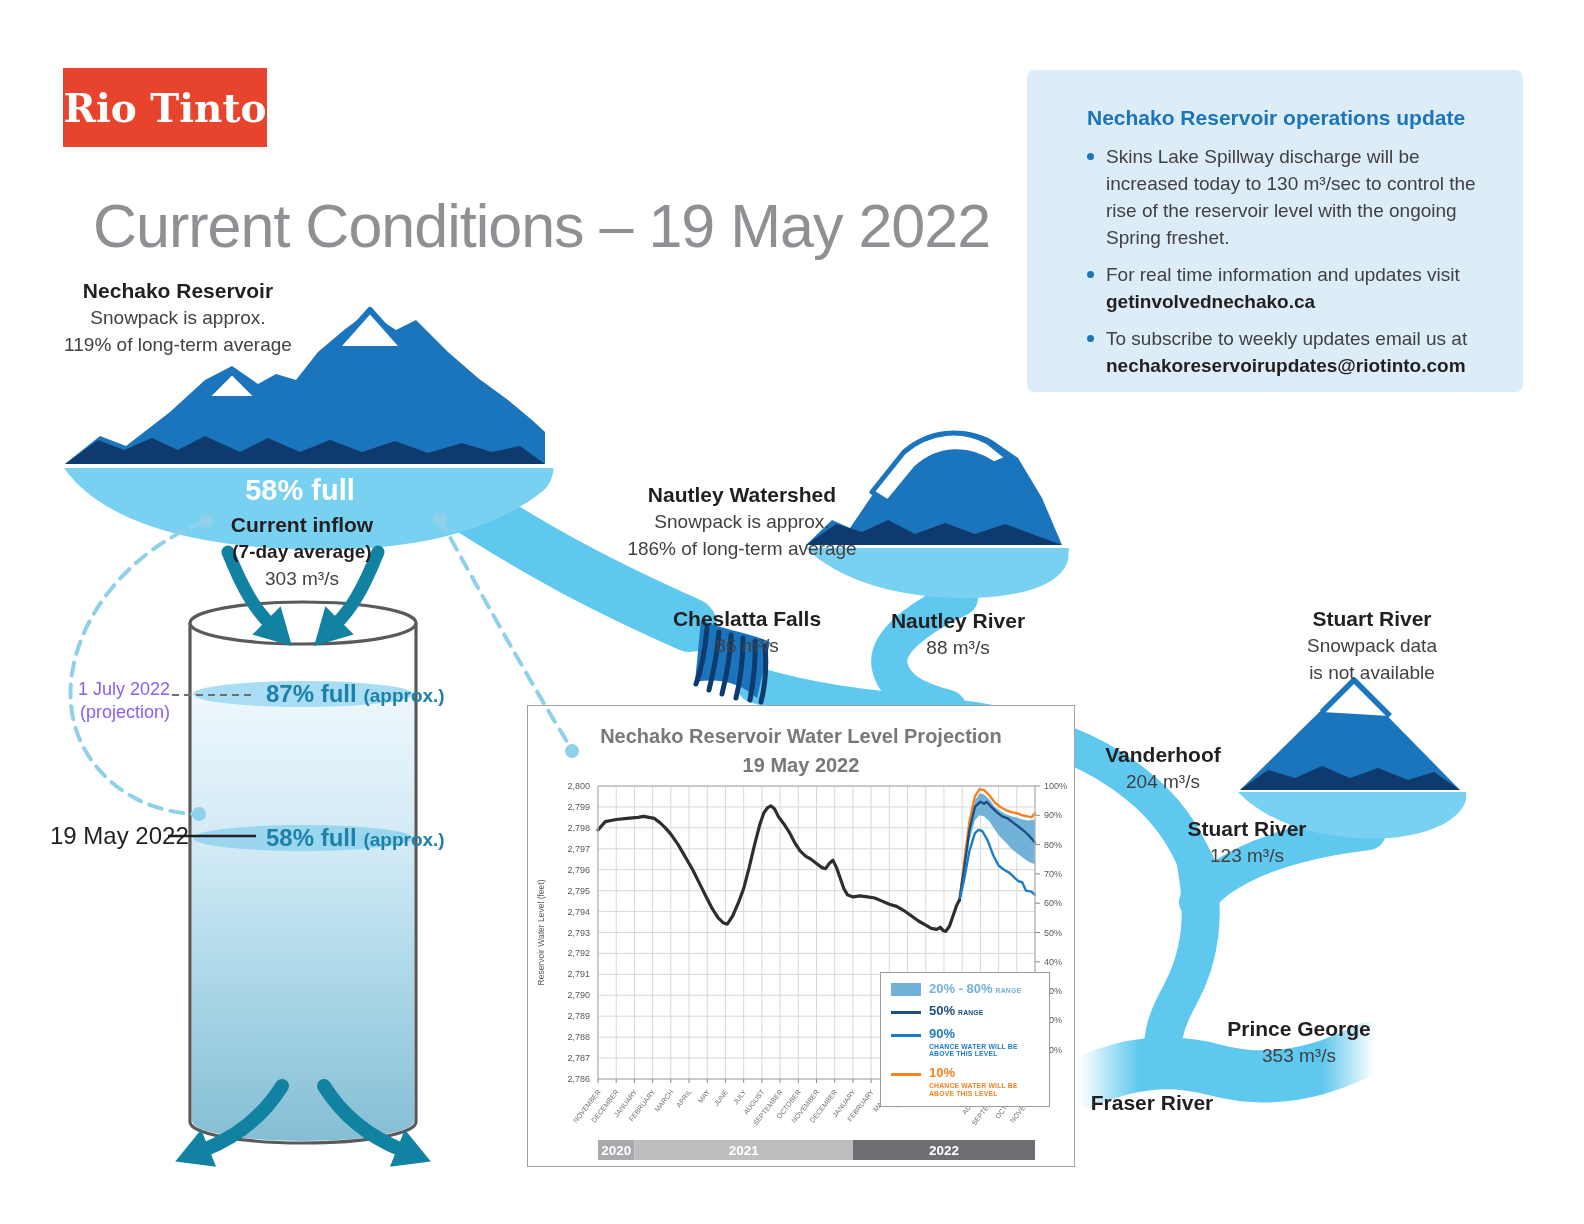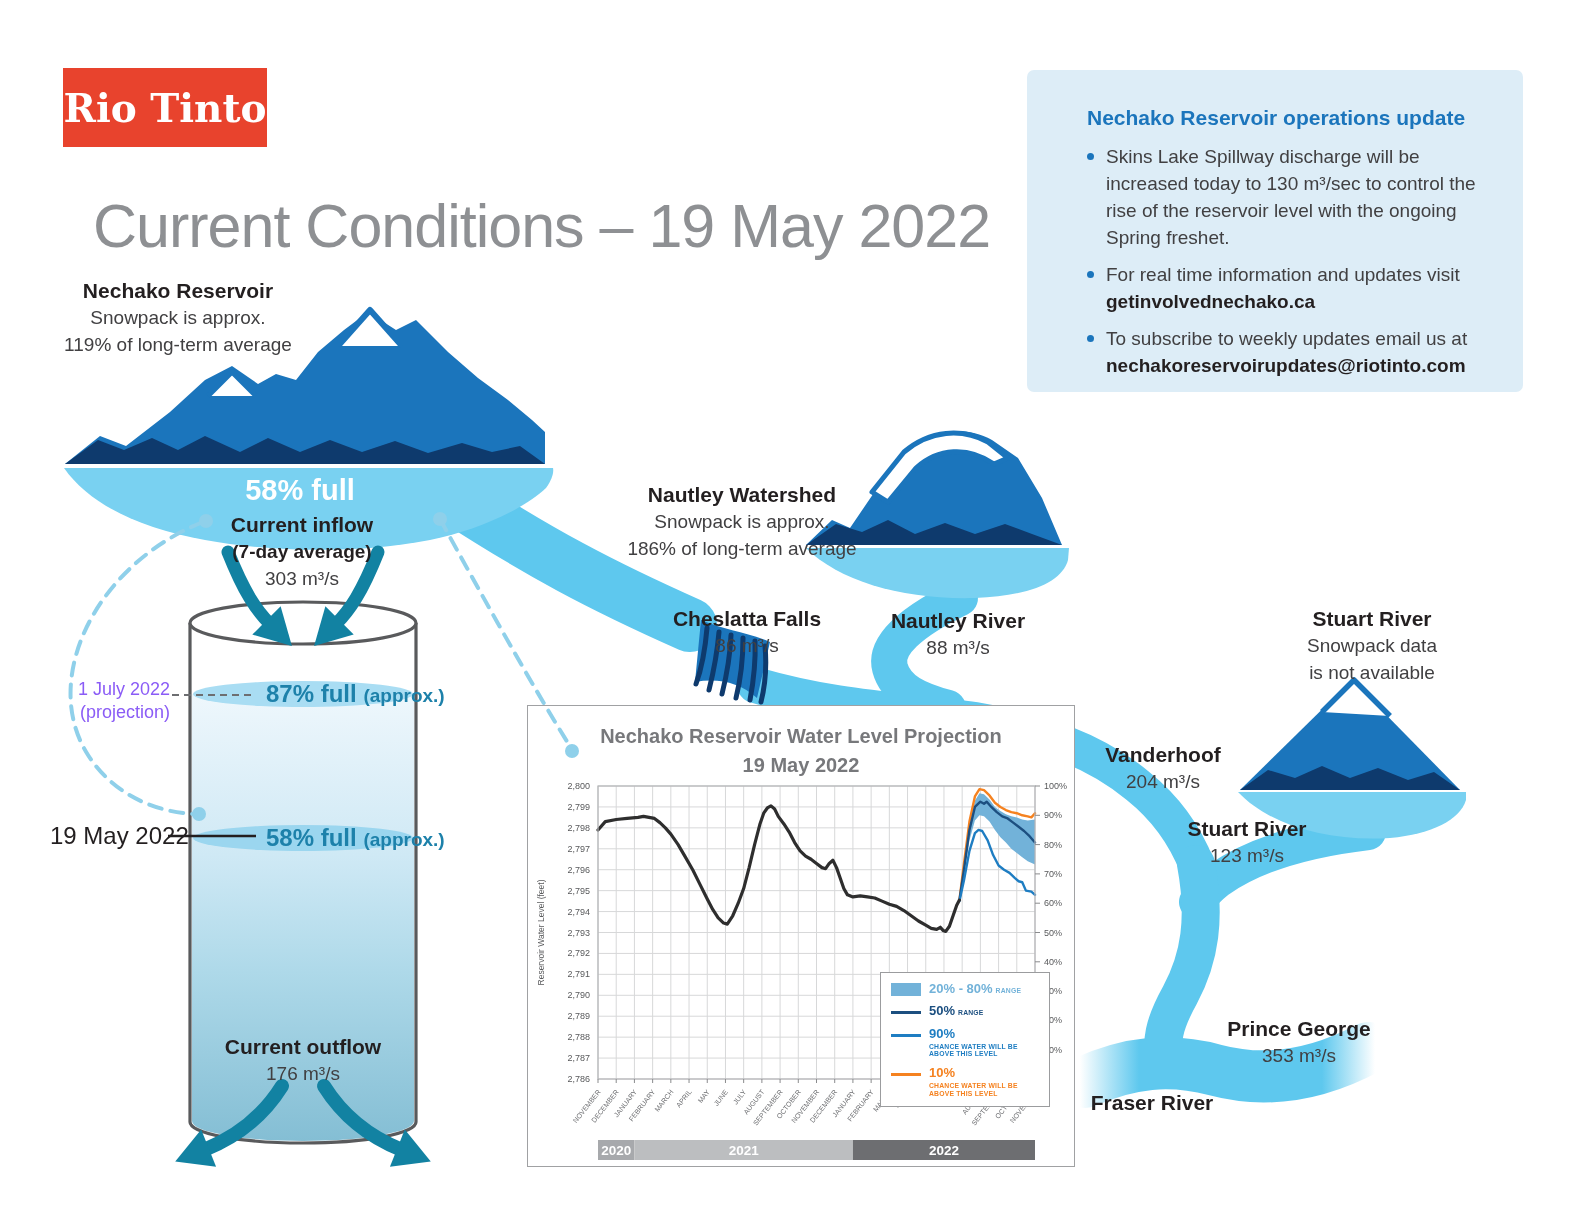--- a/index.html
+++ b/index.html
@@ -181,24 +181,20 @@
   </div>
   <div class="level" style="left:266px;top:680px;">
     <span>87% full</span> <span class="ap">(approx.)</span>
   </div>
 
   <div class="date-lbl cur-date" style="left:50px;top:822px;width:114px;">19 May 2022</div>
   <div class="level" style="left:266px;top:824px;">
     <span>58% full</span> <span class="ap">(approx.)</span>
   </div>
 
-  <div class="lbl" style="left:303px;top:1032px;">
-    <div class="t">Current outflow</div>
-    <div>176 m³/s</div>
-  </div>
 
   <div class="lbl" style="left:742px;top:440px;margin-top:40px;">
     <div class="t">Nautley Watershed</div>
     <div>Snowpack is approx.</div>
     <div>186% of long-term average</div>
   </div>
 
   <div class="lbl" style="left:747px;top:572px;margin-top:32px;">
     <div class="t">Cheslatta Falls</div>
     <div>86 m³/s</div>

